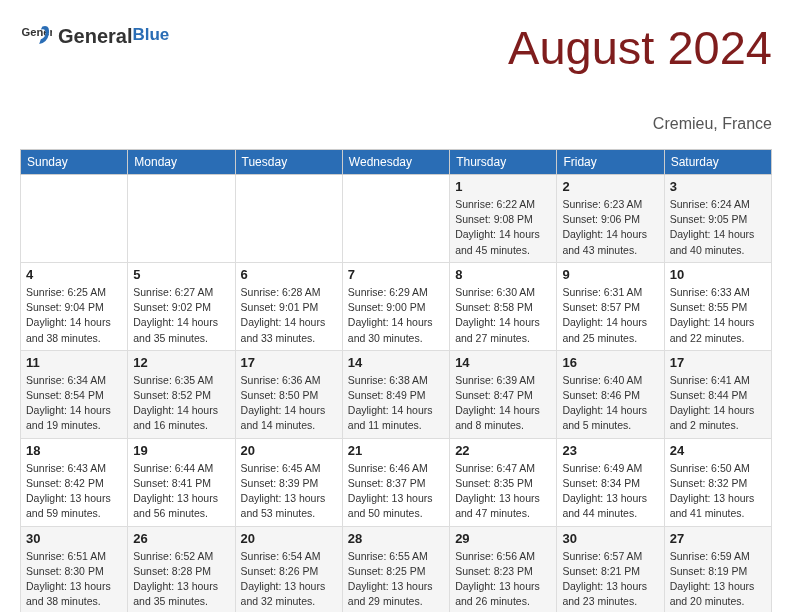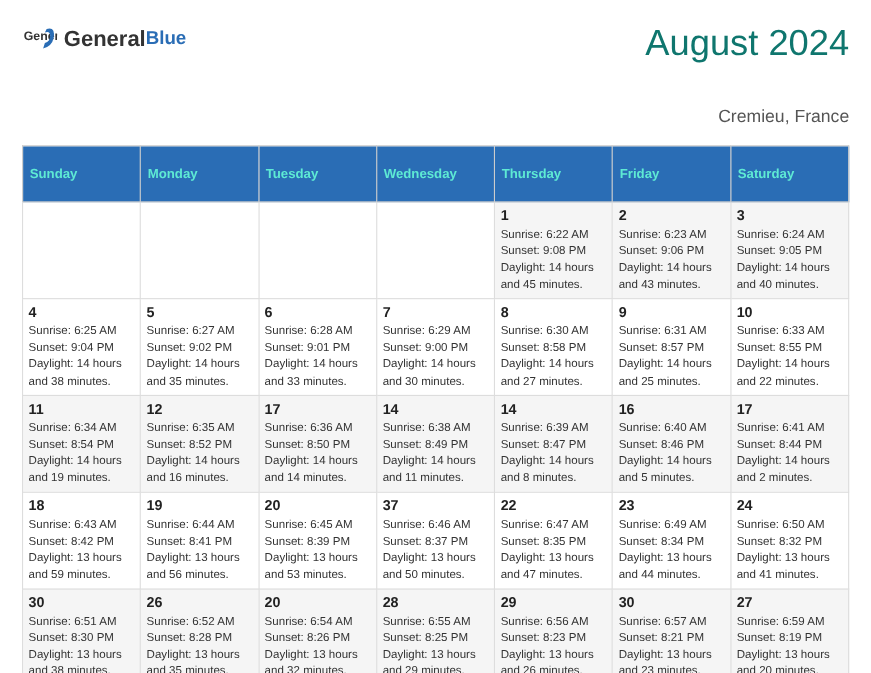--- a/index.html
+++ b/index.html
@@ -22,41 +22,41 @@
       gap: 6px;
     }
     .logo-icon {
       width: 32px;
       height: 32px;
     }
     .title-block {
       text-align: right;
     }
     .month-year {
-      font-size: 33px;
+      font-size: 47px;
       font-weight: normal;
-      color: #0f766e;
+      color: #7f1d1d;
     }
     .location {
       font-size: 16px;
       color: #555;
       margin-top: 40px;
     }
     table {
       width: 100%;
       border-collapse: collapse;
       font-size: 11px;
     }
     thead tr th {
       background-color: #2a6db5;
-      color: #5eead4;
+      color: #ffffff;
       text-align: left;
-      padding: 18px 6px;
+      padding: 5px 6px;
       font-size: 12px;
-      font-weight: bold;
+      font-weight: normal;
       border: 1px solid #ccc;
     }
     tbody tr td {
       vertical-align: top;
       padding: 4px 5px;
       border: 1px solid #ddd;
       width: 107px;
       min-height: 80px;
       background: #fff;
     }
@@ -198,21 +198,21 @@
         </td>
         <td>
           <div class="day-number">19</div>
           <div class="day-info">Sunrise: 6:44 AM<br>Sunset: 8:41 PM<br>Daylight: 13 hours and 56 minutes.</div>
         </td>
         <td>
           <div class="day-number">20</div>
           <div class="day-info">Sunrise: 6:45 AM<br>Sunset: 8:39 PM<br>Daylight: 13 hours and 53 minutes.</div>
         </td>
         <td>
-          <div class="day-number">37</div>
+          <div class="day-number">21</div>
           <div class="day-info">Sunrise: 6:46 AM<br>Sunset: 8:37 PM<br>Daylight: 13 hours and 50 minutes.</div>
         </td>
         <td>
           <div class="day-number">22</div>
           <div class="day-info">Sunrise: 6:47 AM<br>Sunset: 8:35 PM<br>Daylight: 13 hours and 47 minutes.</div>
         </td>
         <td>
           <div class="day-number">23</div>
           <div class="day-info">Sunrise: 6:49 AM<br>Sunset: 8:34 PM<br>Daylight: 13 hours and 44 minutes.</div>
         </td>

